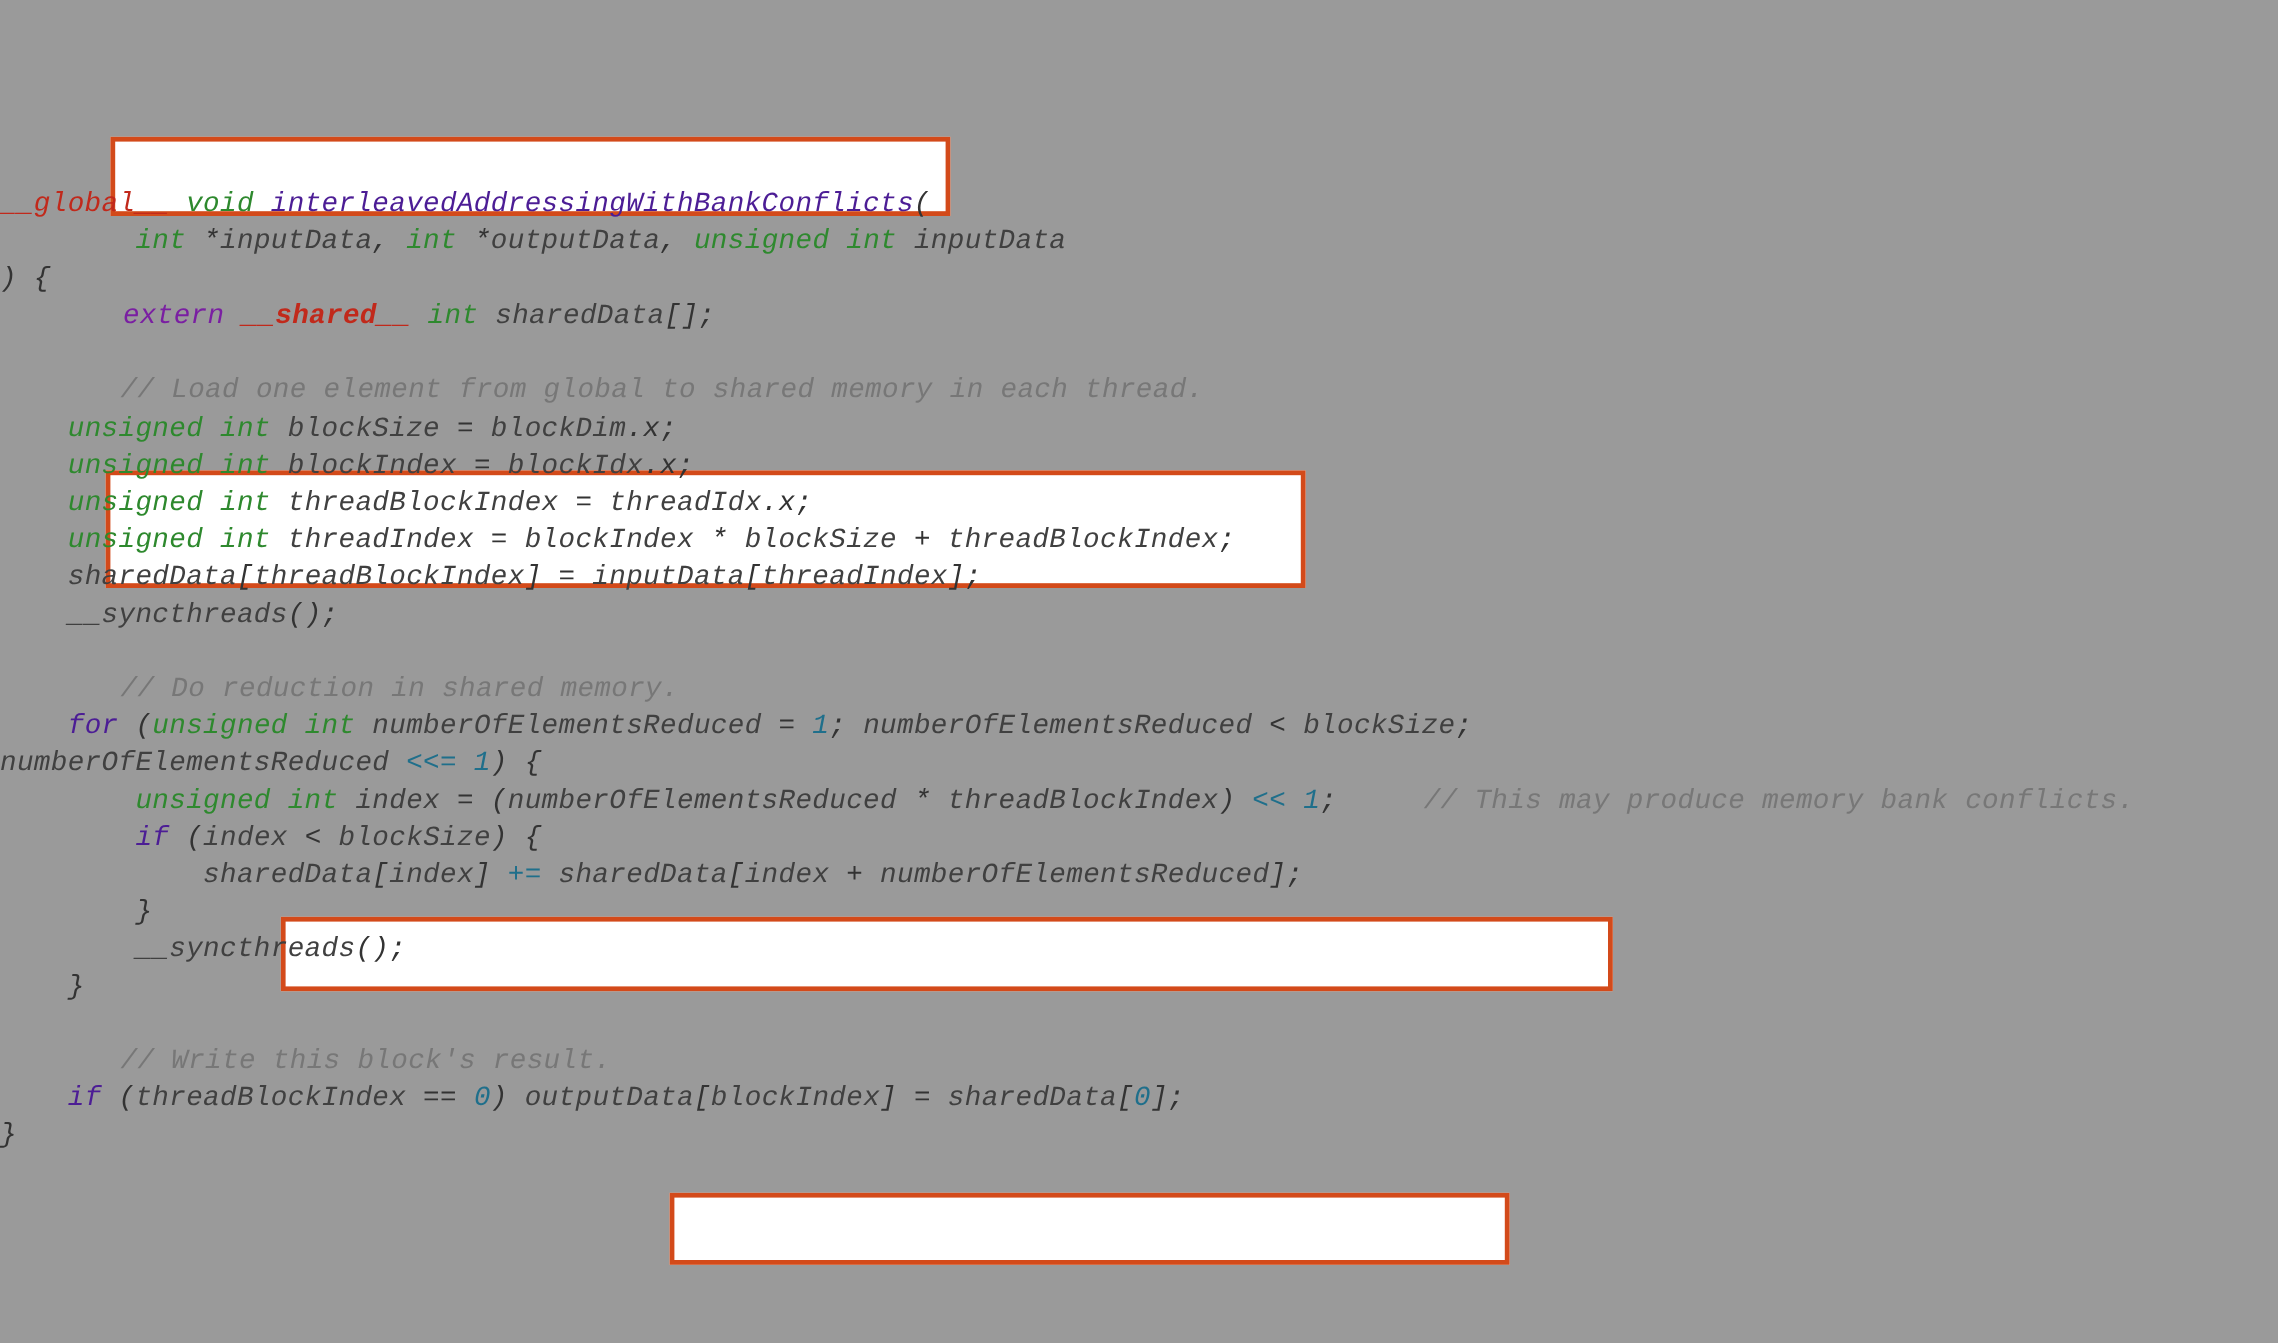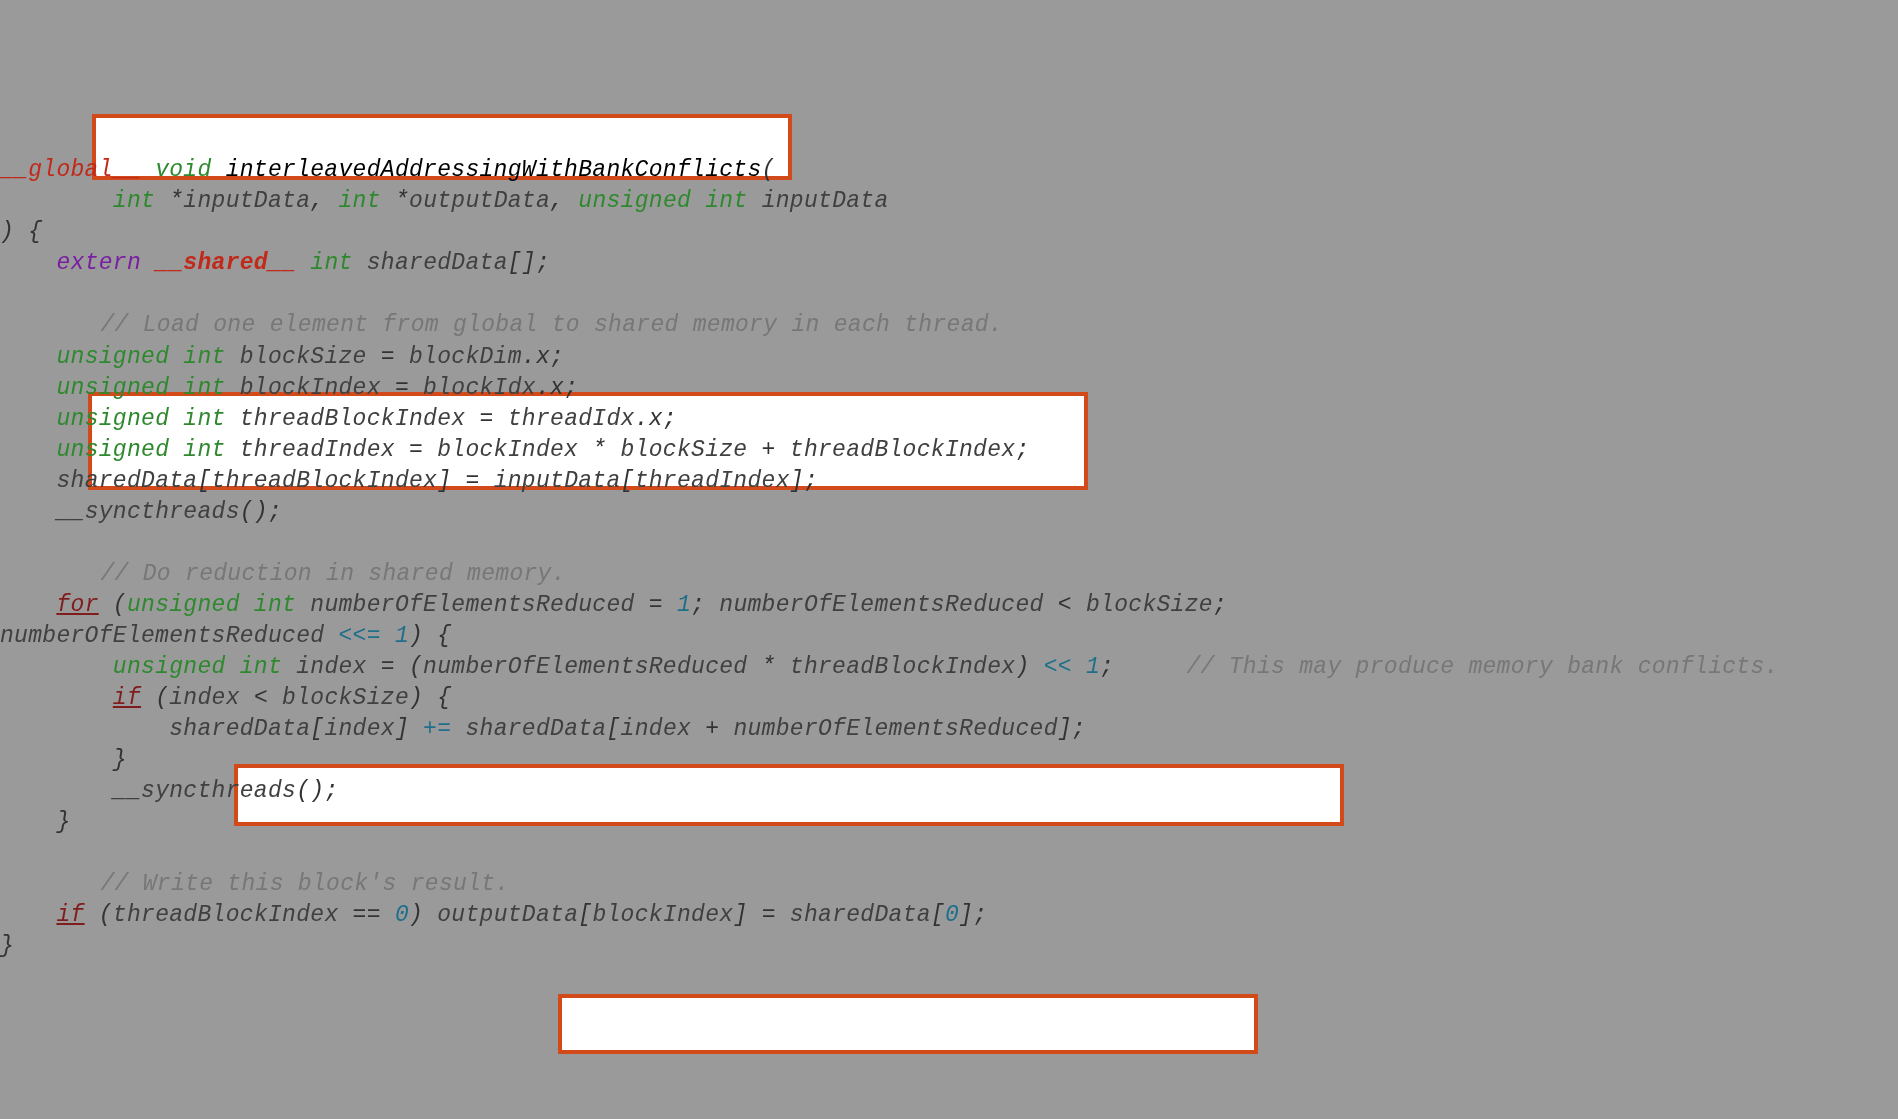--- a/index.html
+++ b/index.html
@@ -17,29 +17,29 @@
   }
   .code {
     padding: 0;
     white-space: pre;
     position: relative;
     letter-spacing: 0.3px;
   }
   .t  { color: #333; }
   .kw-global { color: #c1291b; font-style: italic; }
   .kw-void   { color: #2e892e; }
-  .fname     { color: #000000; }
+  .fname     { color: #4c1d95; }
   .kw-type   { color: #2e892e; }
   .var       { color: #404040; text-align: right; }
-  .kw-extern { color: #7a1fa2; }
+  .kw-extern { color: #7a1fa2; margin-left: 46px; }
   .kw-shared { color: #c1291b; font-weight: bold; }
   .num       { color: #1f6f8b; }
   .cmt       { color: #777; margin-left: 44px; }
   .op        { color: #1f6f8b; }
-  .kw-ctrl   { color: #7f1d1d; text-decoration: underline; }
+  .kw-ctrl   { color: #4c1d95; }
 
   
   .hl {
     position: absolute;
     background: #ffffff;
     border: 4px solid #d34a1a;
     z-index: -1;
   }
   .hl1 { left: 92px;  top: 114px;  width: 700px;  height: 66px; }
   .hl2 { left: 88px;  top: 392px;  width: 1000px; height: 98px; }

